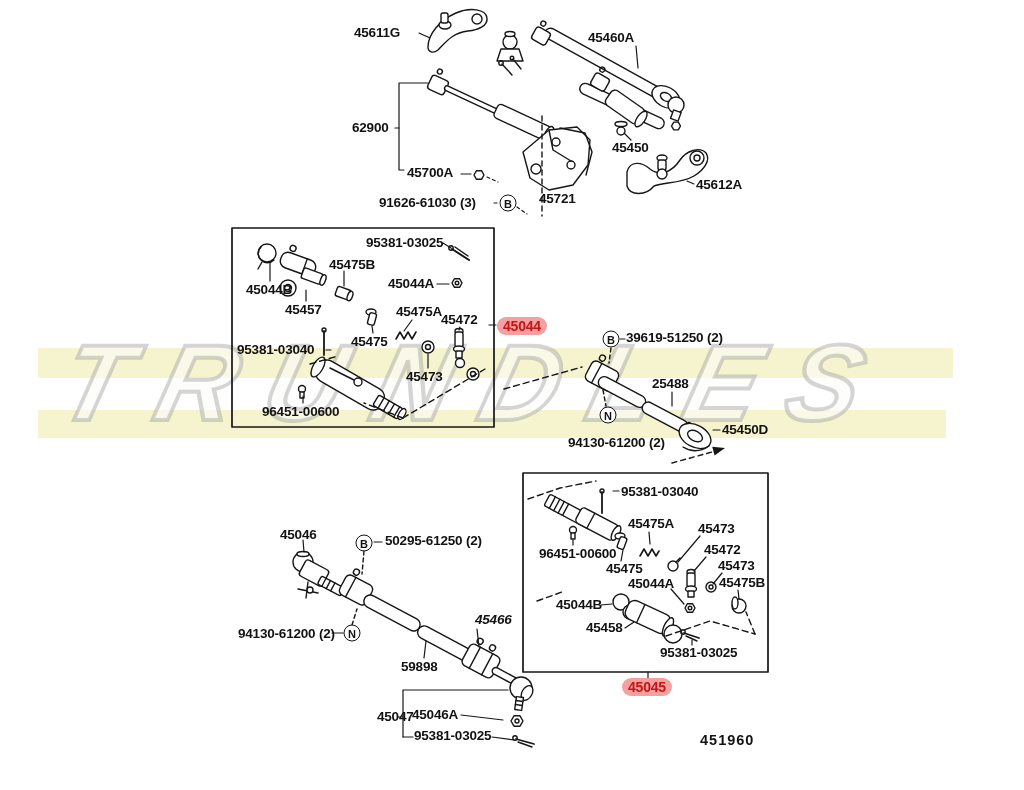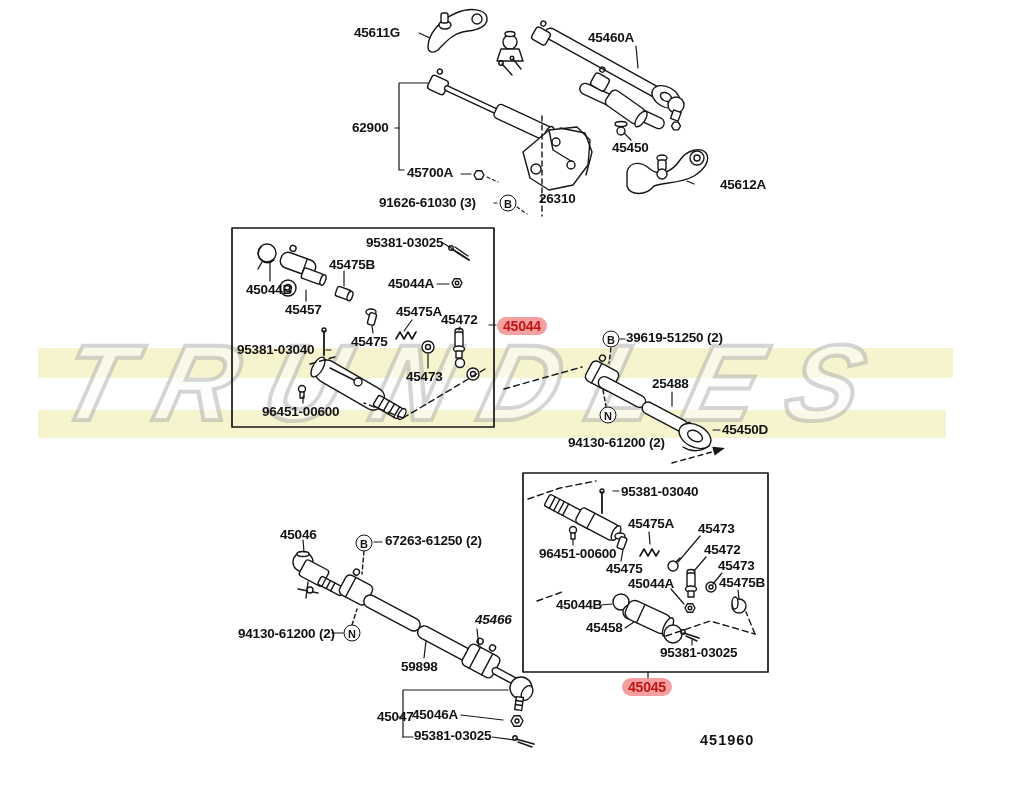--- a/index.html
+++ b/index.html
@@ -357,39 +357,39 @@
     </g>
   </svg>
 
   <div class="layer labels-layer">
       <span class="lbl" style="left: 354px; top: 26px;">45611G</span>
       <span class="lbl" style="left: 588px; top: 31px;">45460A</span>
       <span class="lbl" style="left: 352px; top: 121px;">62900</span>
       <span class="lbl" style="left: 612px; top: 141px;">45450</span>
       <span class="lbl" style="left: 407px; top: 166px;">45700A</span>
       <span class="lbl" style="left: 379px; top: 196px;">91626-61030 (3)</span>
-      <span class="lbl" style="left: 539px; top: 192px;">26310</span>
-      <span class="lbl" style="left: 696px; top: 178px; margin-left: 24px;">45612A</span>
+      <span class="lbl" style="left: 539px; top: 192px;">45721</span>
+      <span class="lbl" style="left: 696px; top: 178px;">45612A</span>
       <span class="lbl" style="left: 366px; top: 236px;">95381-03025</span>
       <span class="lbl" style="left: 329px; top: 258px;">45475B</span>
       <span class="lbl" style="left: 246px; top: 283px;">45044B</span>
       <span class="lbl" style="left: 388px; top: 277px;">45044A</span>
       <span class="lbl" style="left: 285px; top: 303px;">45457</span>
       <span class="lbl" style="left: 396px; top: 305px;">45475A</span>
       <span class="lbl" style="left: 441px; top: 313px;">45472</span>
       <span class="lbl" style="left: 351px; top: 335px;">45475</span>
       <span class="lbl" style="left: 237px; top: 343px;">95381-03040</span>
       <span class="lbl" style="left: 406px; top: 370px;">45473</span>
       <span class="lbl" style="left: 262px; top: 405px;">96451-00600</span>
       <span class="lbl" style="left: 626px; top: 331px;">39619-51250 (2)</span>
       <span class="lbl" style="left: 652px; top: 377px;">25488</span>
       <span class="lbl" style="left: 568px; top: 436px;">94130-61200 (2)</span>
       <span class="lbl" style="left: 722px; top: 423px;">45450D</span>
       <span class="lbl" style="left: 280px; top: 528px;">45046</span>
-      <span class="lbl" style="left: 385px; top: 534px;">67263-61250 (2)</span>
+      <span class="lbl" style="left: 385px; top: 534px;">50295-61250 (2)</span>
       <span class="lbl" style="left: 238px; top: 627px;">94130-61200 (2)</span>
       <span class="lbl" style="left: 475px; top: 613px; font-style: italic;">45466</span>
       <span class="lbl" style="left: 401px; top: 660px;">59898</span>
       <span class="lbl" style="left: 377px; top: 710px;">45047</span>
       <span class="lbl" style="left: 412px; top: 708px;">45046A</span>
       <span class="lbl" style="left: 414px; top: 729px;">95381-03025</span>
       <span class="lbl" style="left: 621px; top: 485px;">95381-03040</span>
       <span class="lbl" style="left: 628px; top: 517px;">45475A</span>
       <span class="lbl" style="left: 698px; top: 522px;">45473</span>
       <span class="lbl" style="left: 539px; top: 547px;">96451-00600</span>

